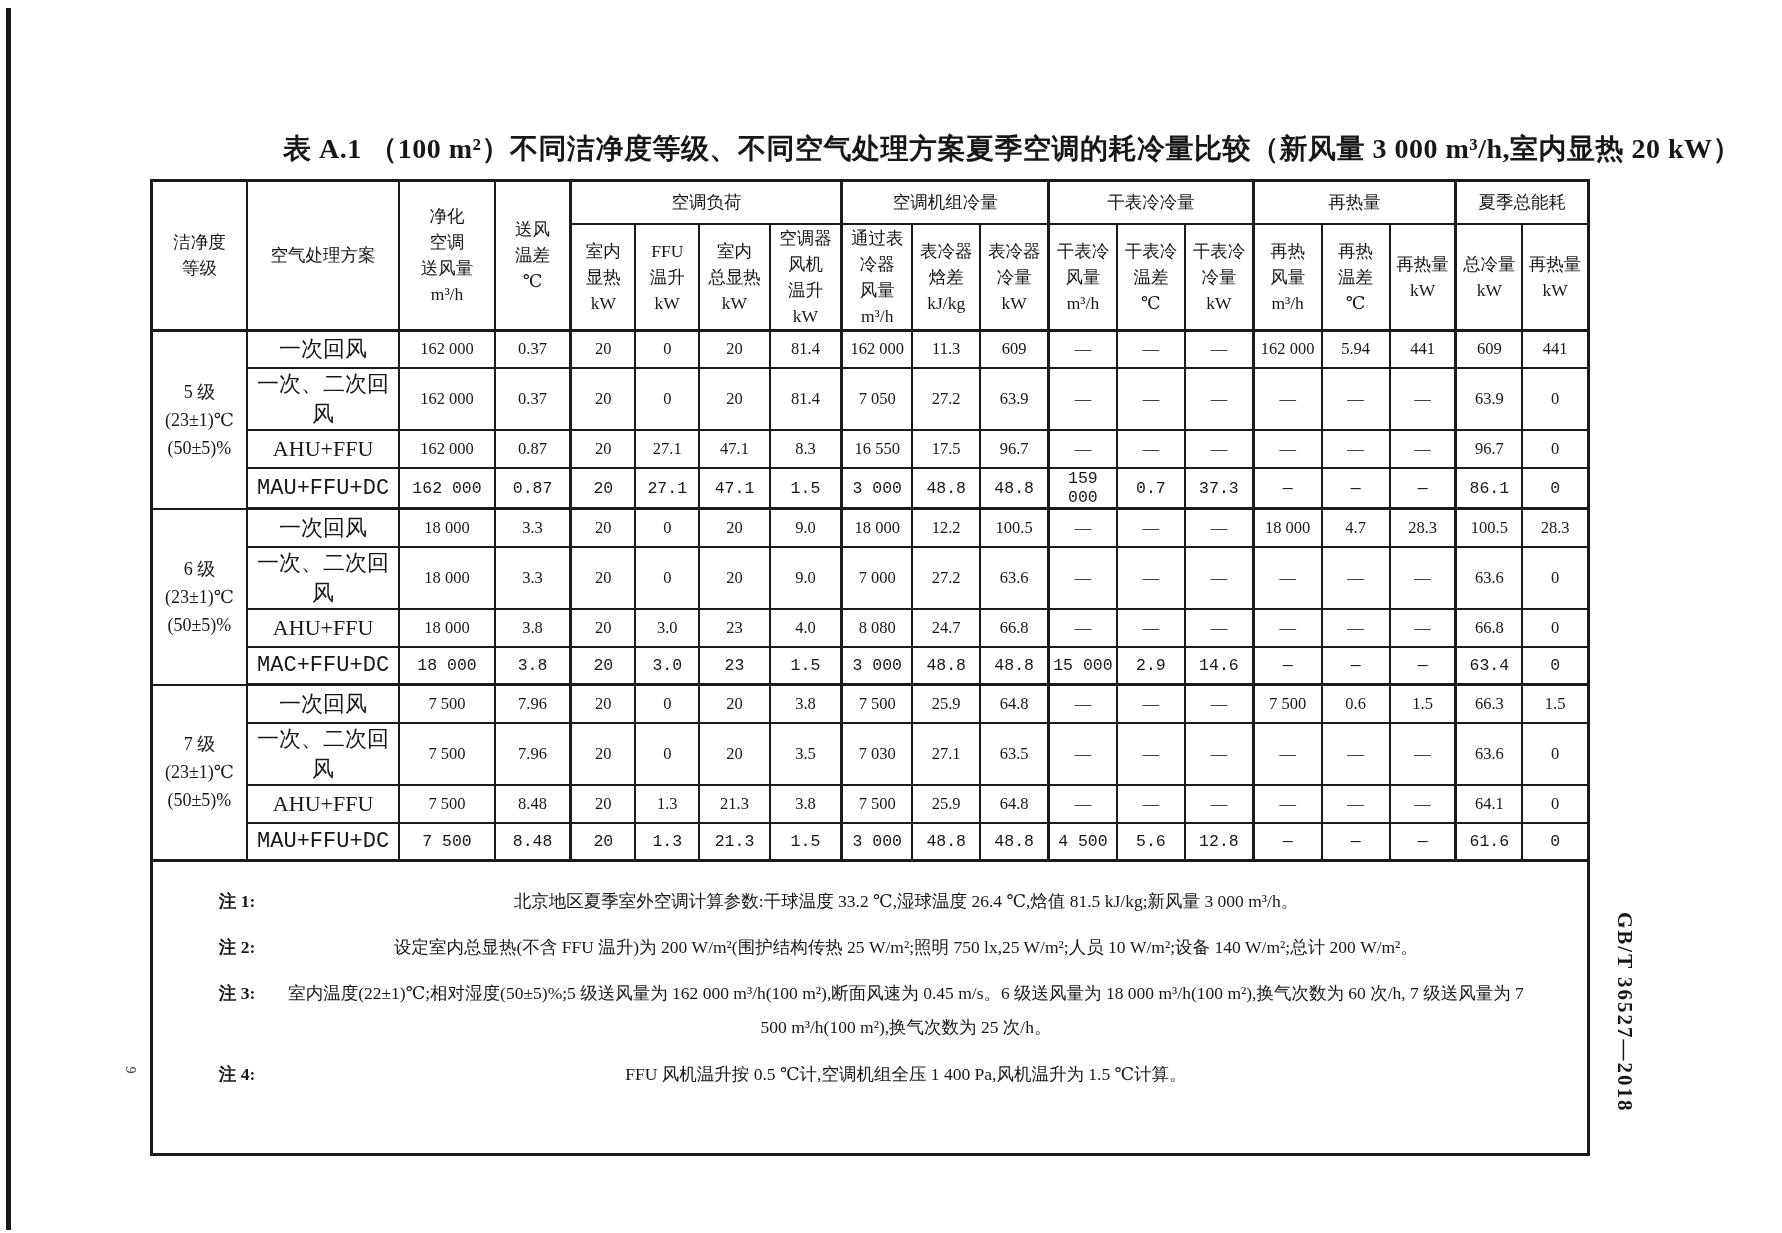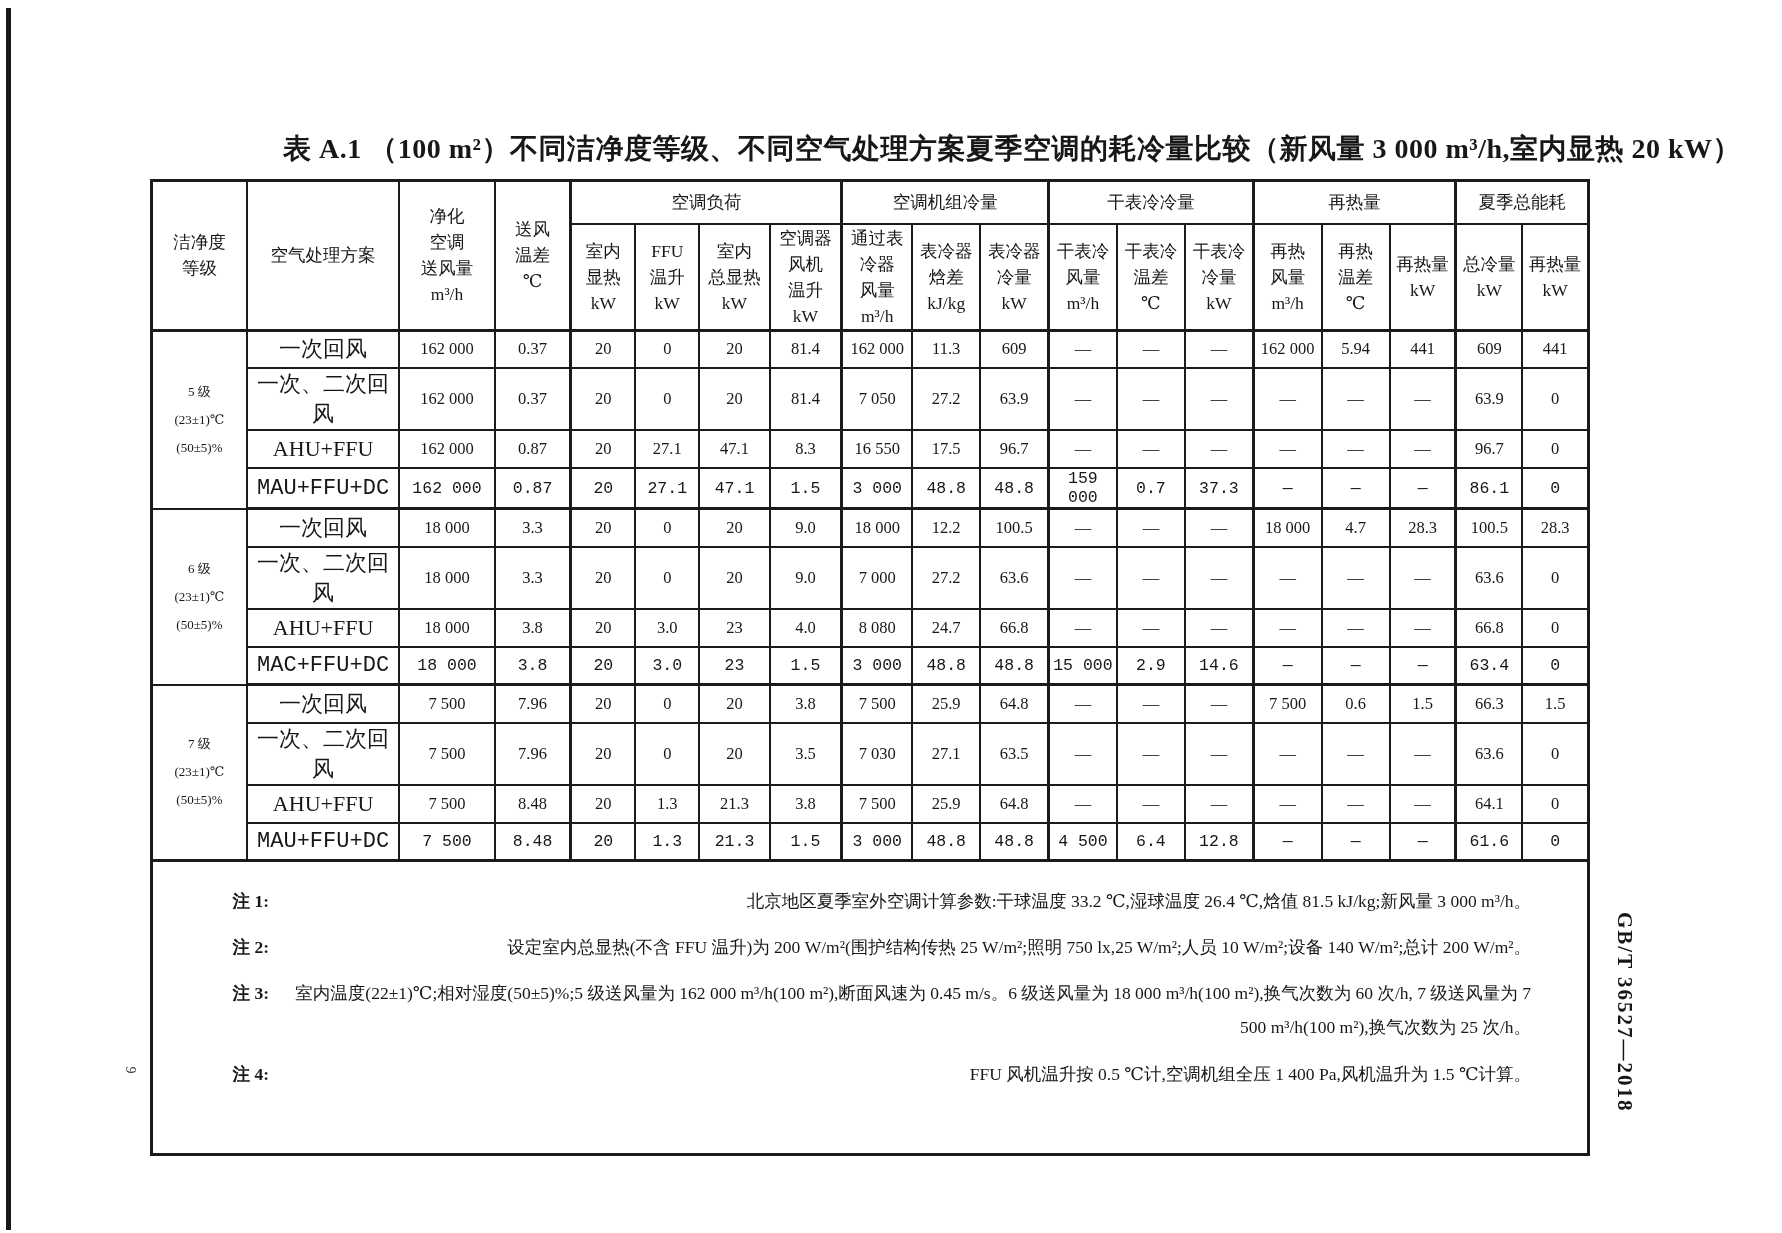--- a/index.html
+++ b/index.html
@@ -24,26 +24,26 @@
     padding:0; font-weight:normal; overflow:hidden;
   }
   thead tr.group-row { height:43px; }
   thead tr.sub-row  { height:98px; }
   thead th { font-size:17.5px; }
   thead th span { display:block; line-height:26px; }
   thead tr.sub-row th { border-bottom-width:3px; }
   thead th[rowspan] { border-bottom-width:3px; }
   tbody tr.data-row { height:38px; }
   tbody td { font-size:16.5px; }
-  td.level-cell div { line-height:28px; font-size:13px; }
+  td.level-cell div { line-height:28px; font-size:18px; }
   td.scheme-cell { font-size:22px; }
   .gs { border-left-width:3px; }
   tr.group-end td { border-bottom-width:3px;font-family:Liberation Mono, monospace; }
   td.notes-cell {
-    border-top-width:3px; vertical-align:top; text-align:right;
+    border-top-width:3px; vertical-align:top; text-align:center;
     height:294px; padding:22px 16px 28px 52px;
   }
   .note { display:flex; margin-bottom:12px; font-size:17.5px; line-height:1.95; }
   .note-label { flex:0 0 64px; font-weight:bold; white-space:nowrap; }
   .note-text  { flex:1; padding-right:40px;margin-left:12px; }
   .std-label {
     position:absolute; left:1612px; top:912px; height:230px;
     writing-mode:vertical-rl; font-size:21px; font-weight:bold; letter-spacing:2px;
     white-space:nowrap;
   }
@@ -425,21 +425,21 @@
         <td>7 500</td>
         <td>8.48</td>
         <td class="gs">20</td>
         <td>1.3</td>
         <td>21.3</td>
         <td>1.5</td>
         <td class="gs">3 000</td>
         <td>48.8</td>
         <td>48.8</td>
         <td class="gs">4 500</td>
-        <td>6.4</td>
+        <td>5.6</td>
         <td>12.8</td>
         <td class="gs">—</td>
         <td>—</td>
         <td>—</td>
         <td class="gs">61.6</td>
         <td>0</td>
       </tr>
       <tr>
         <td colspan="19" class="notes-cell">
           <div class="note">

